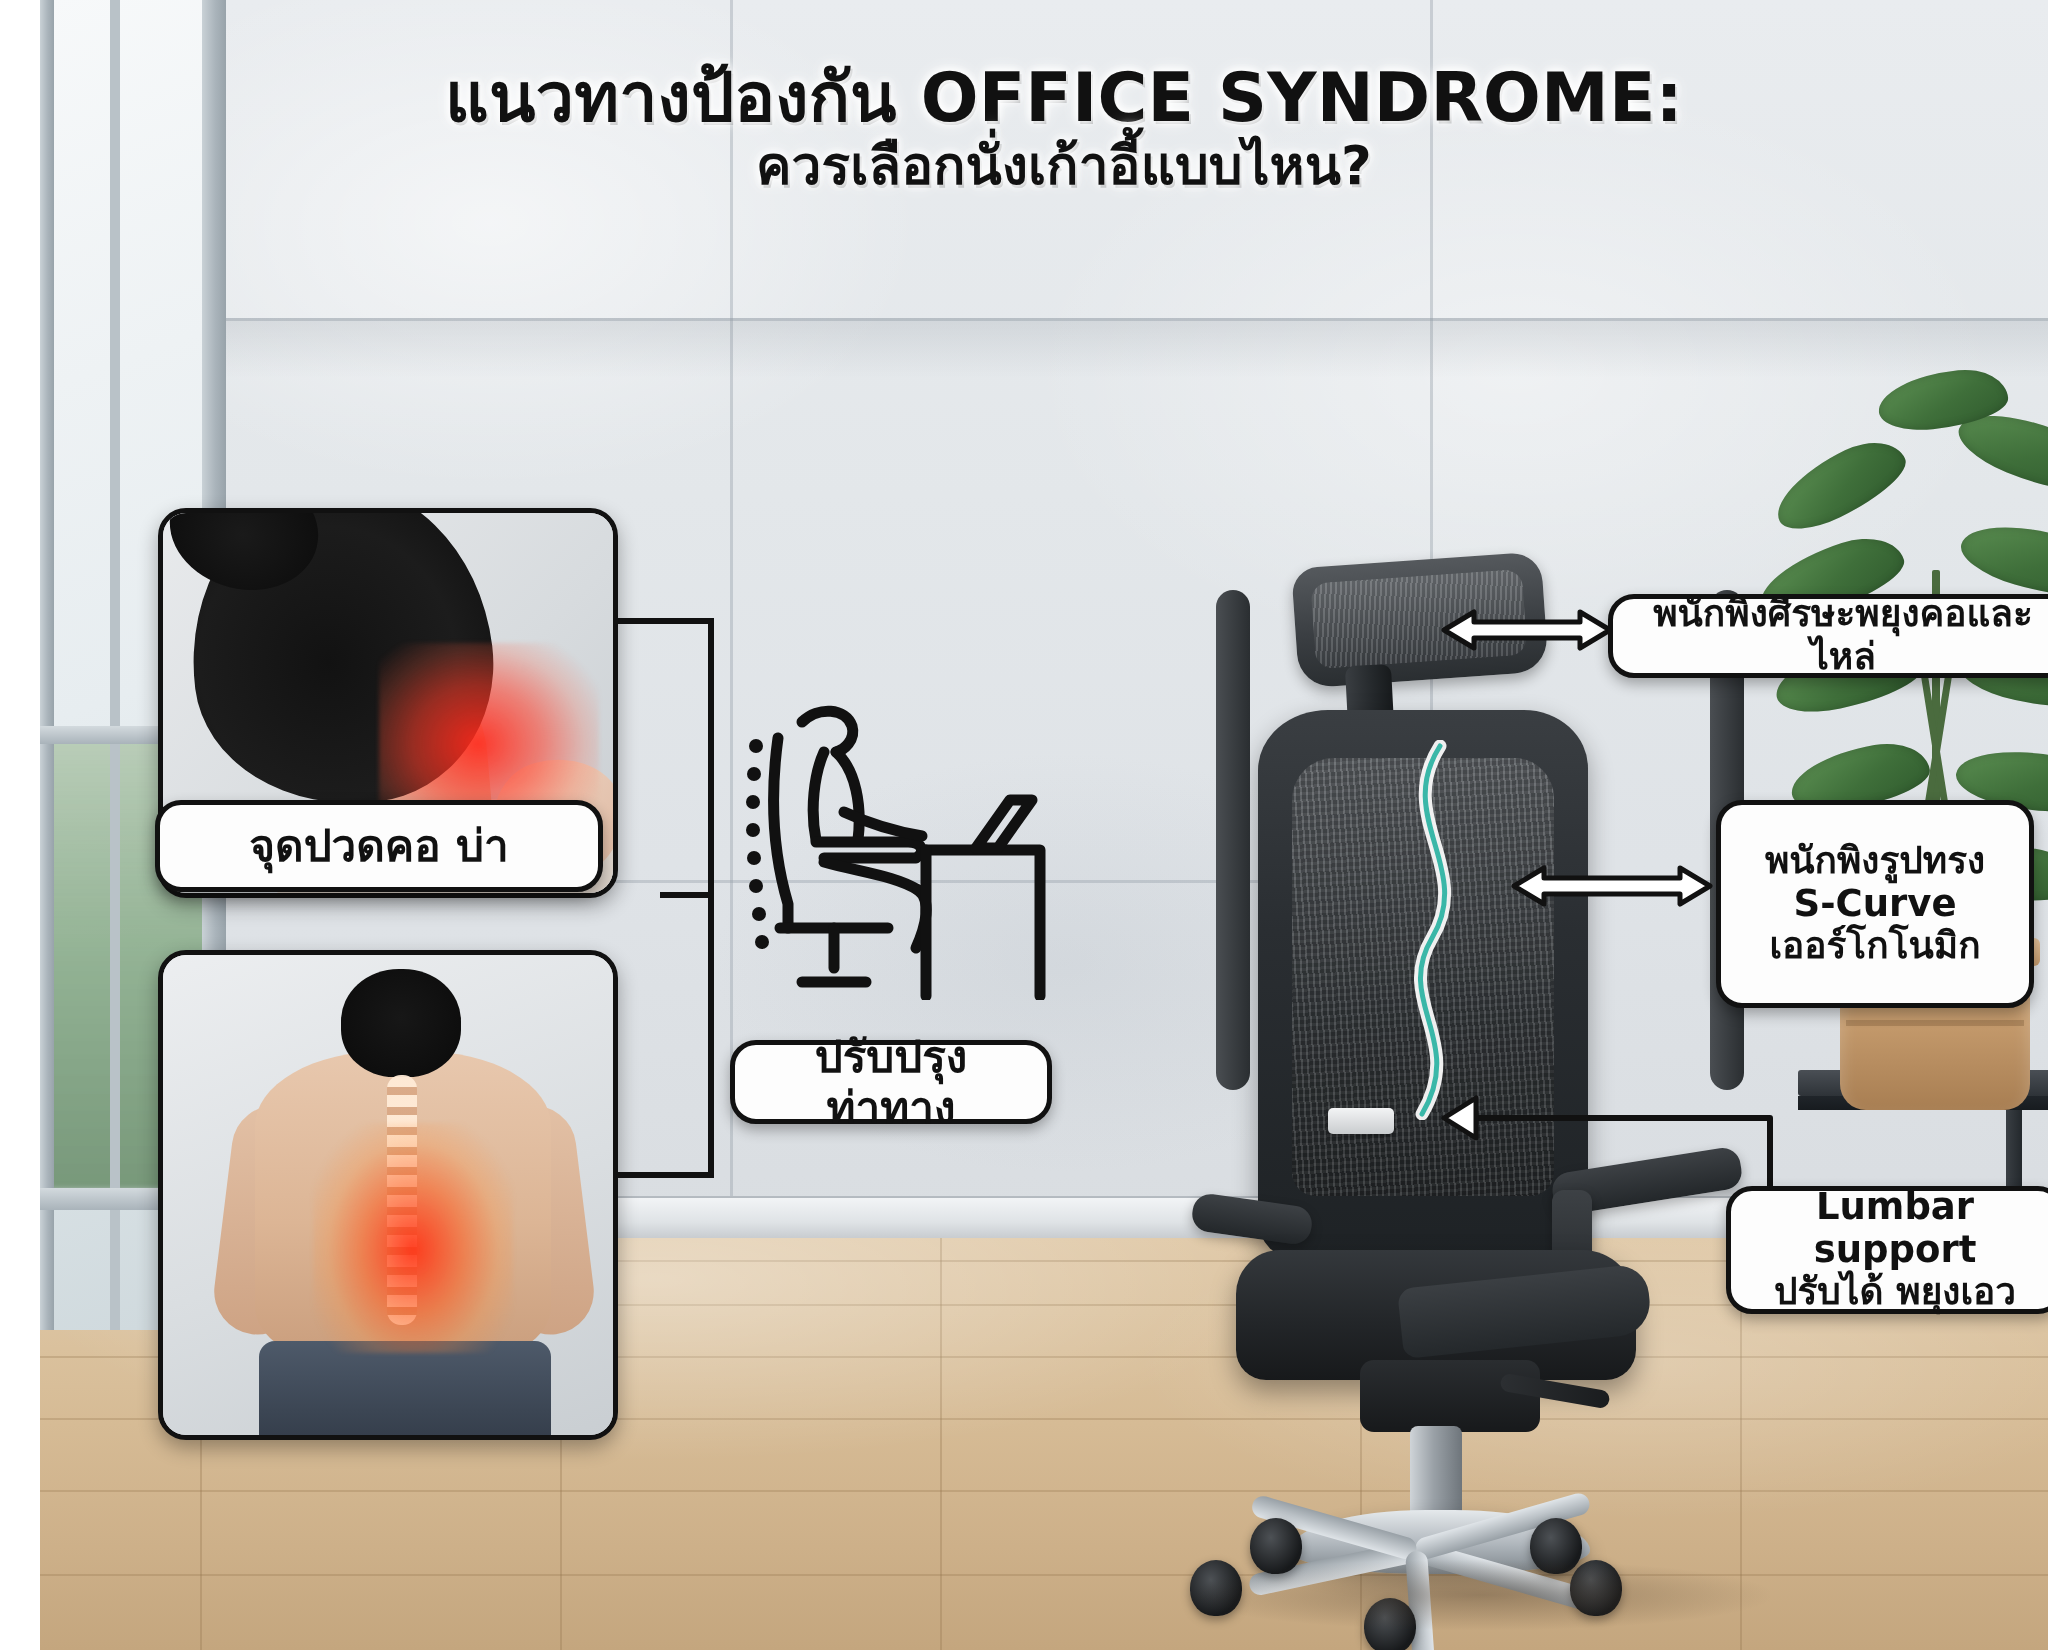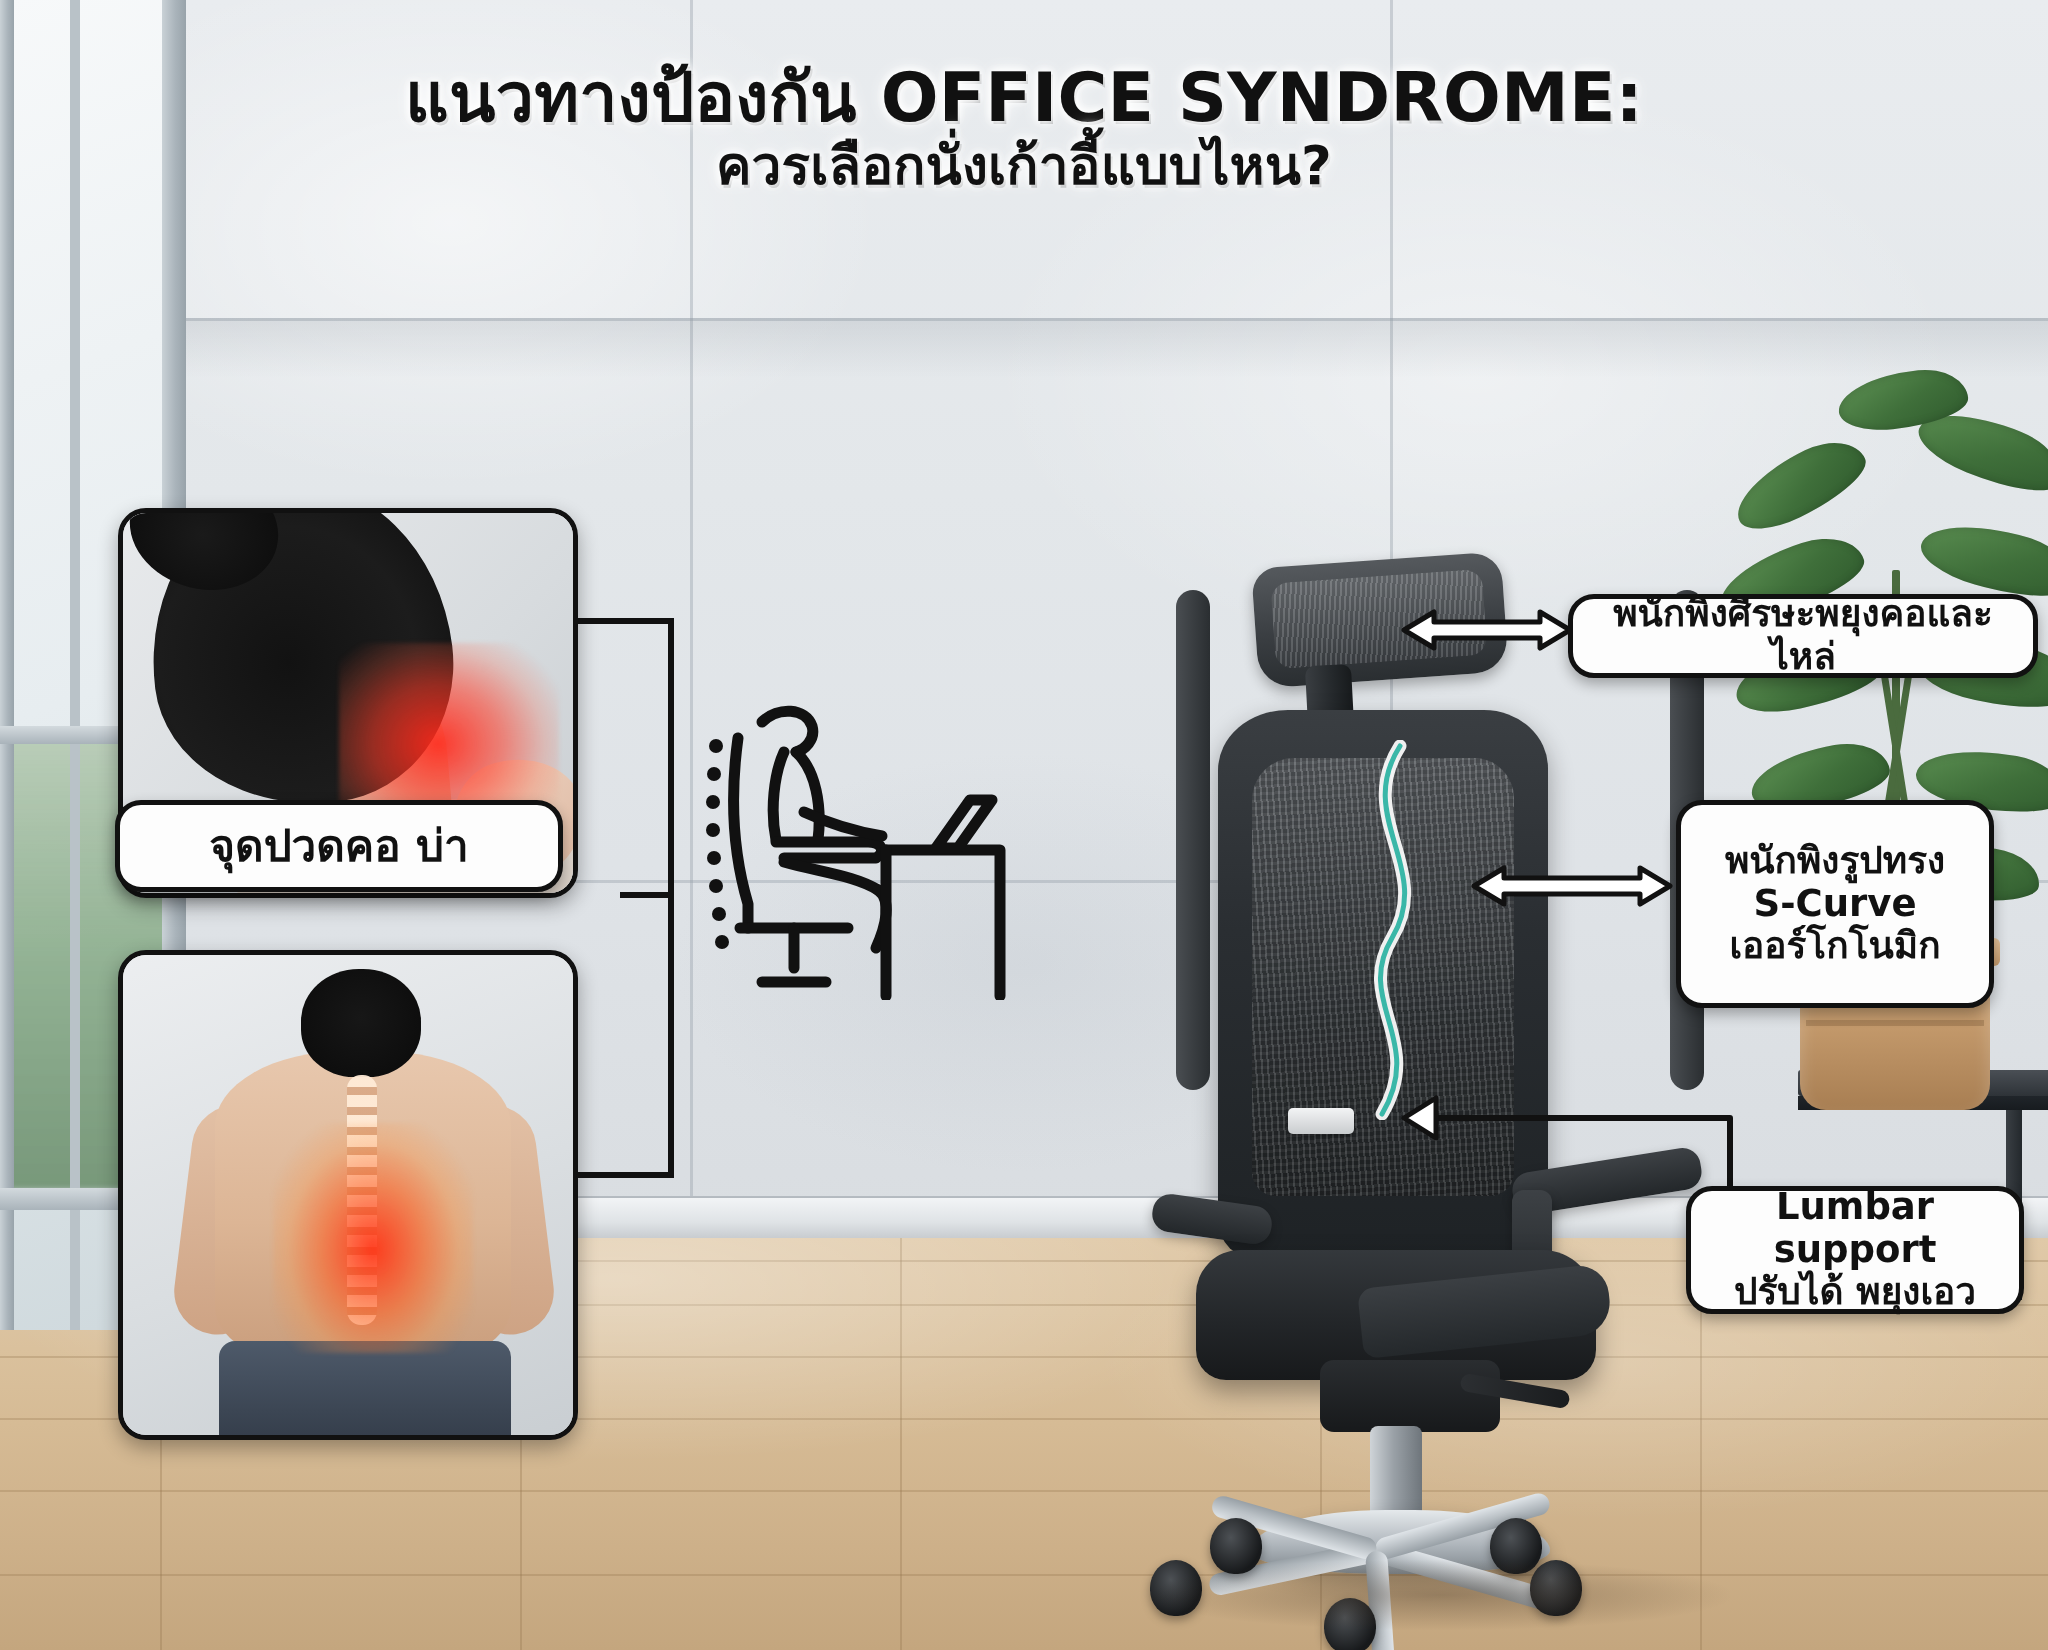--- a/index.html
+++ b/index.html
@@ -4,21 +4,21 @@
 <title>Office Syndrome Infographic</title>
 <style>
   * { margin:0; padding:0; box-sizing:border-box; }
   html,body { background:#fff; }
   body {
     font-family:"DejaVu Sans","Liberation Sans",sans-serif;
     width:2048px; height:1650px; overflow:hidden; position:relative;
   }
 
   
-  #scene { position:absolute; inset:0; overflow:hidden; }
+  #scene { position:absolute; inset:0; overflow:hidden;margin-left:40px; }
 
   .wall {
     position:absolute; left:0; top:0; width:2048px; height:1235px;
     background:
       linear-gradient(180deg,#e9ecef 0%,#e3e7ea 40%,#dfe3e7 70%,#d9dde1 100%);
   }
   
   .wall:after{
     content:""; position:absolute; inset:0;
     background:
@@ -530,20 +530,21 @@
         <circle cx="14" cy="74" r="7"></circle>
       <circle cx="13" cy="102" r="7"></circle>
         <circle cx="13" cy="130" r="7"></circle>
       <circle cx="14" cy="158" r="7"></circle>
         <circle cx="16" cy="186" r="7"></circle>
       <circle cx="19" cy="214" r="7"></circle>
         <circle cx="22" cy="242" r="7"></circle>
     </g>
   </svg>
 
+  <div class="pill t-posture" style="left:690px;top:1040px;width:322px;height:84px;">ปรับปรุงท่าทาง</div>
 
   <svg class="arrow-wrap" style="left:1398px;top:600px;width:178px;height:60px;" viewBox="0 0 178 60">
     <g fill="#fff" stroke="#111" stroke-width="5" stroke-linejoin="round">
       <path d="M6 30 L 36 12 L 36 22 L 142 22 L 142 12 L 172 30 L 142 48 L 142 38 L 36 38 L 36 48 Z"></path>
     </g>
   </svg>
 
   <div class="pill t-head" style="left:1568px;top:594px;width:470px;height:84px;">พนักพิงศีรษะพยุงคอและไหล่</div>
 
   <svg class="arrow-wrap" style="left:1468px;top:856px;width:208px;height:60px;" viewBox="0 0 208 60">

